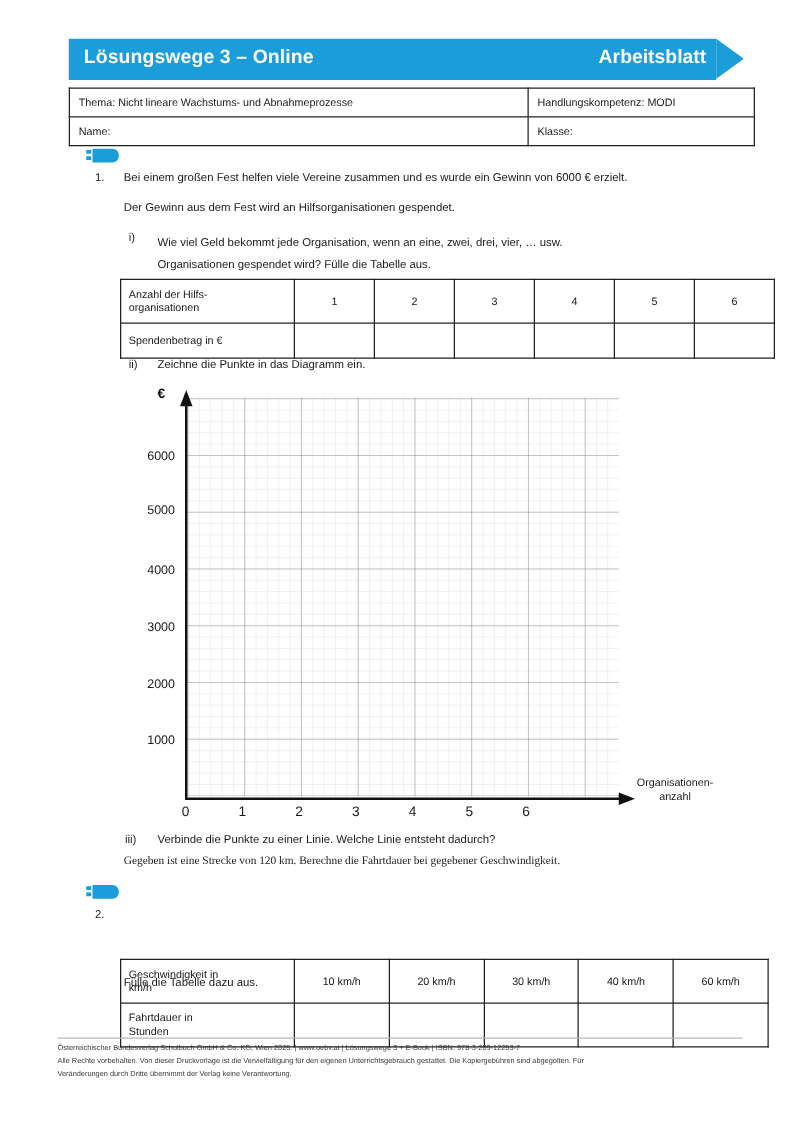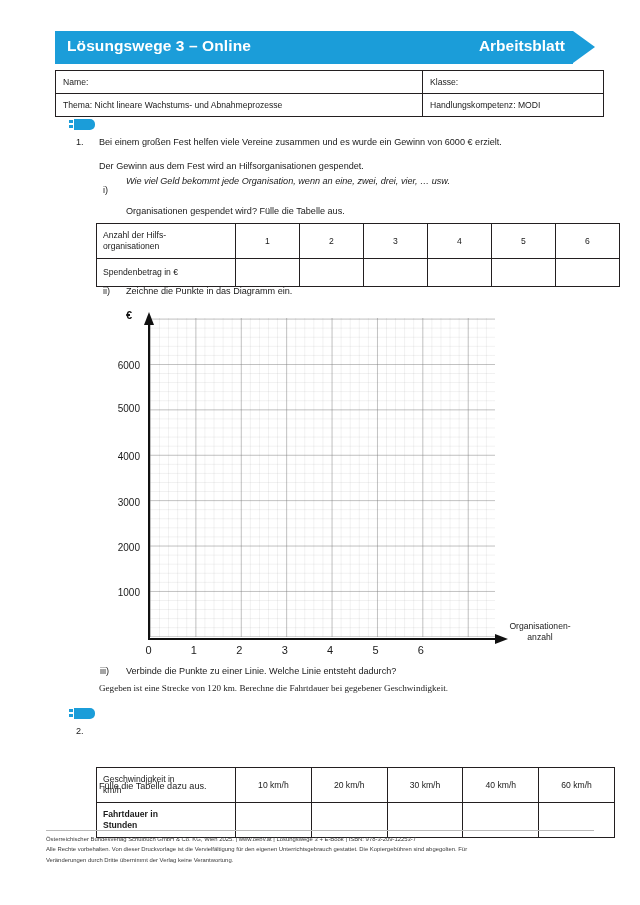--- a/index.html
+++ b/index.html
@@ -144,21 +144,21 @@
     text-align: left;
   }
   .ex-table td.val {
     text-align: center;
     padding: 4px 2px;
   }
   .t1 td.val { width: 59px; }
   .t2 td.val { width: 70.8px; }
   .row-h1 td { height: 26px; }
   .row-h2 td { height: 19px; }
-  .row-h3 td { height: 26px; font-weight: bold; }
+  .row-h3 td { height: 26px; }
 
   
   .diagram {
     position: absolute;
     left: 140px;
     top: 310px;
     width: 400px;
     height: 345px;
   }
   .grid {
@@ -283,42 +283,42 @@
   <div class="banner">
     <div class="banner-body"></div>
     <div class="banner-arrow"></div>
     <div class="banner-title">Lösungswege 3 – Online</div>
     <div class="banner-right">Arbeitsblatt</div>
   </div>
 
   <table class="info-table">
     <tbody>
         <tr>
+      <td class="wide">Thema: Nicht lineare Wachstums- und Abnahmeprozesse</td>
+      <td class="narrow">Handlungskompetenz: MODI</td>
+    </tr>
+    <tr>
       <td class="wide">Name:</td>
       <td class="narrow">Klasse:</td>
-    </tr>
-    <tr>
-      <td class="wide">Thema: Nicht lineare Wachstums- und Abnahmeprozesse</td>
-      <td class="narrow">Handlungskompetenz: MODI</td>
     </tr>
   </tbody>
     </table>
 
   <div class="chip" style="left:69px; top:119px;">
     <div class="chip-tab"></div>
     <div class="chip-tab2"></div>
     <div class="chip-body"></div>
   </div>
 
   <div class="num" style="left:76px; top:137px;">1.</div>
   <div class="txt" style="left:99px; top:137px;">Bei einem großen Fest helfen viele Vereine zusammen und es wurde ein Gewinn von 6000 € erzielt.</div>
   <div class="txt" style="left:99px; top:161px;">Der Gewinn aus dem Fest wird an Hilfsorganisationen gespendet.</div>
 
   <div class="num" style="left:103px; top:185px;">i)</div>
-  <div class="txt" style="left:126px; top:176px;font-style:italic;">Wie viel Geld bekommt jede Organisation, wenn an eine, zwei, drei, vier, … usw.</div>
+  <div class="txt" style="left:126px; top:189px;">Wie viel Geld bekommt jede Organisation, wenn an eine, zwei, drei, vier, … usw.</div>
   <div class="txt" style="left:126px; top:206px;">Organisationen gespendet wird? Fülle die Tabelle aus.</div>
 
   <table class="ex-table t1" style="left:96px; top:223px;">
     <tbody>
         <tr class="row-h1">
       <td class="label">
         <span>Anzahl der Hilfs-</span><br>
         <span>organisationen</span>
       </td>
       <td class="val">1</td>

